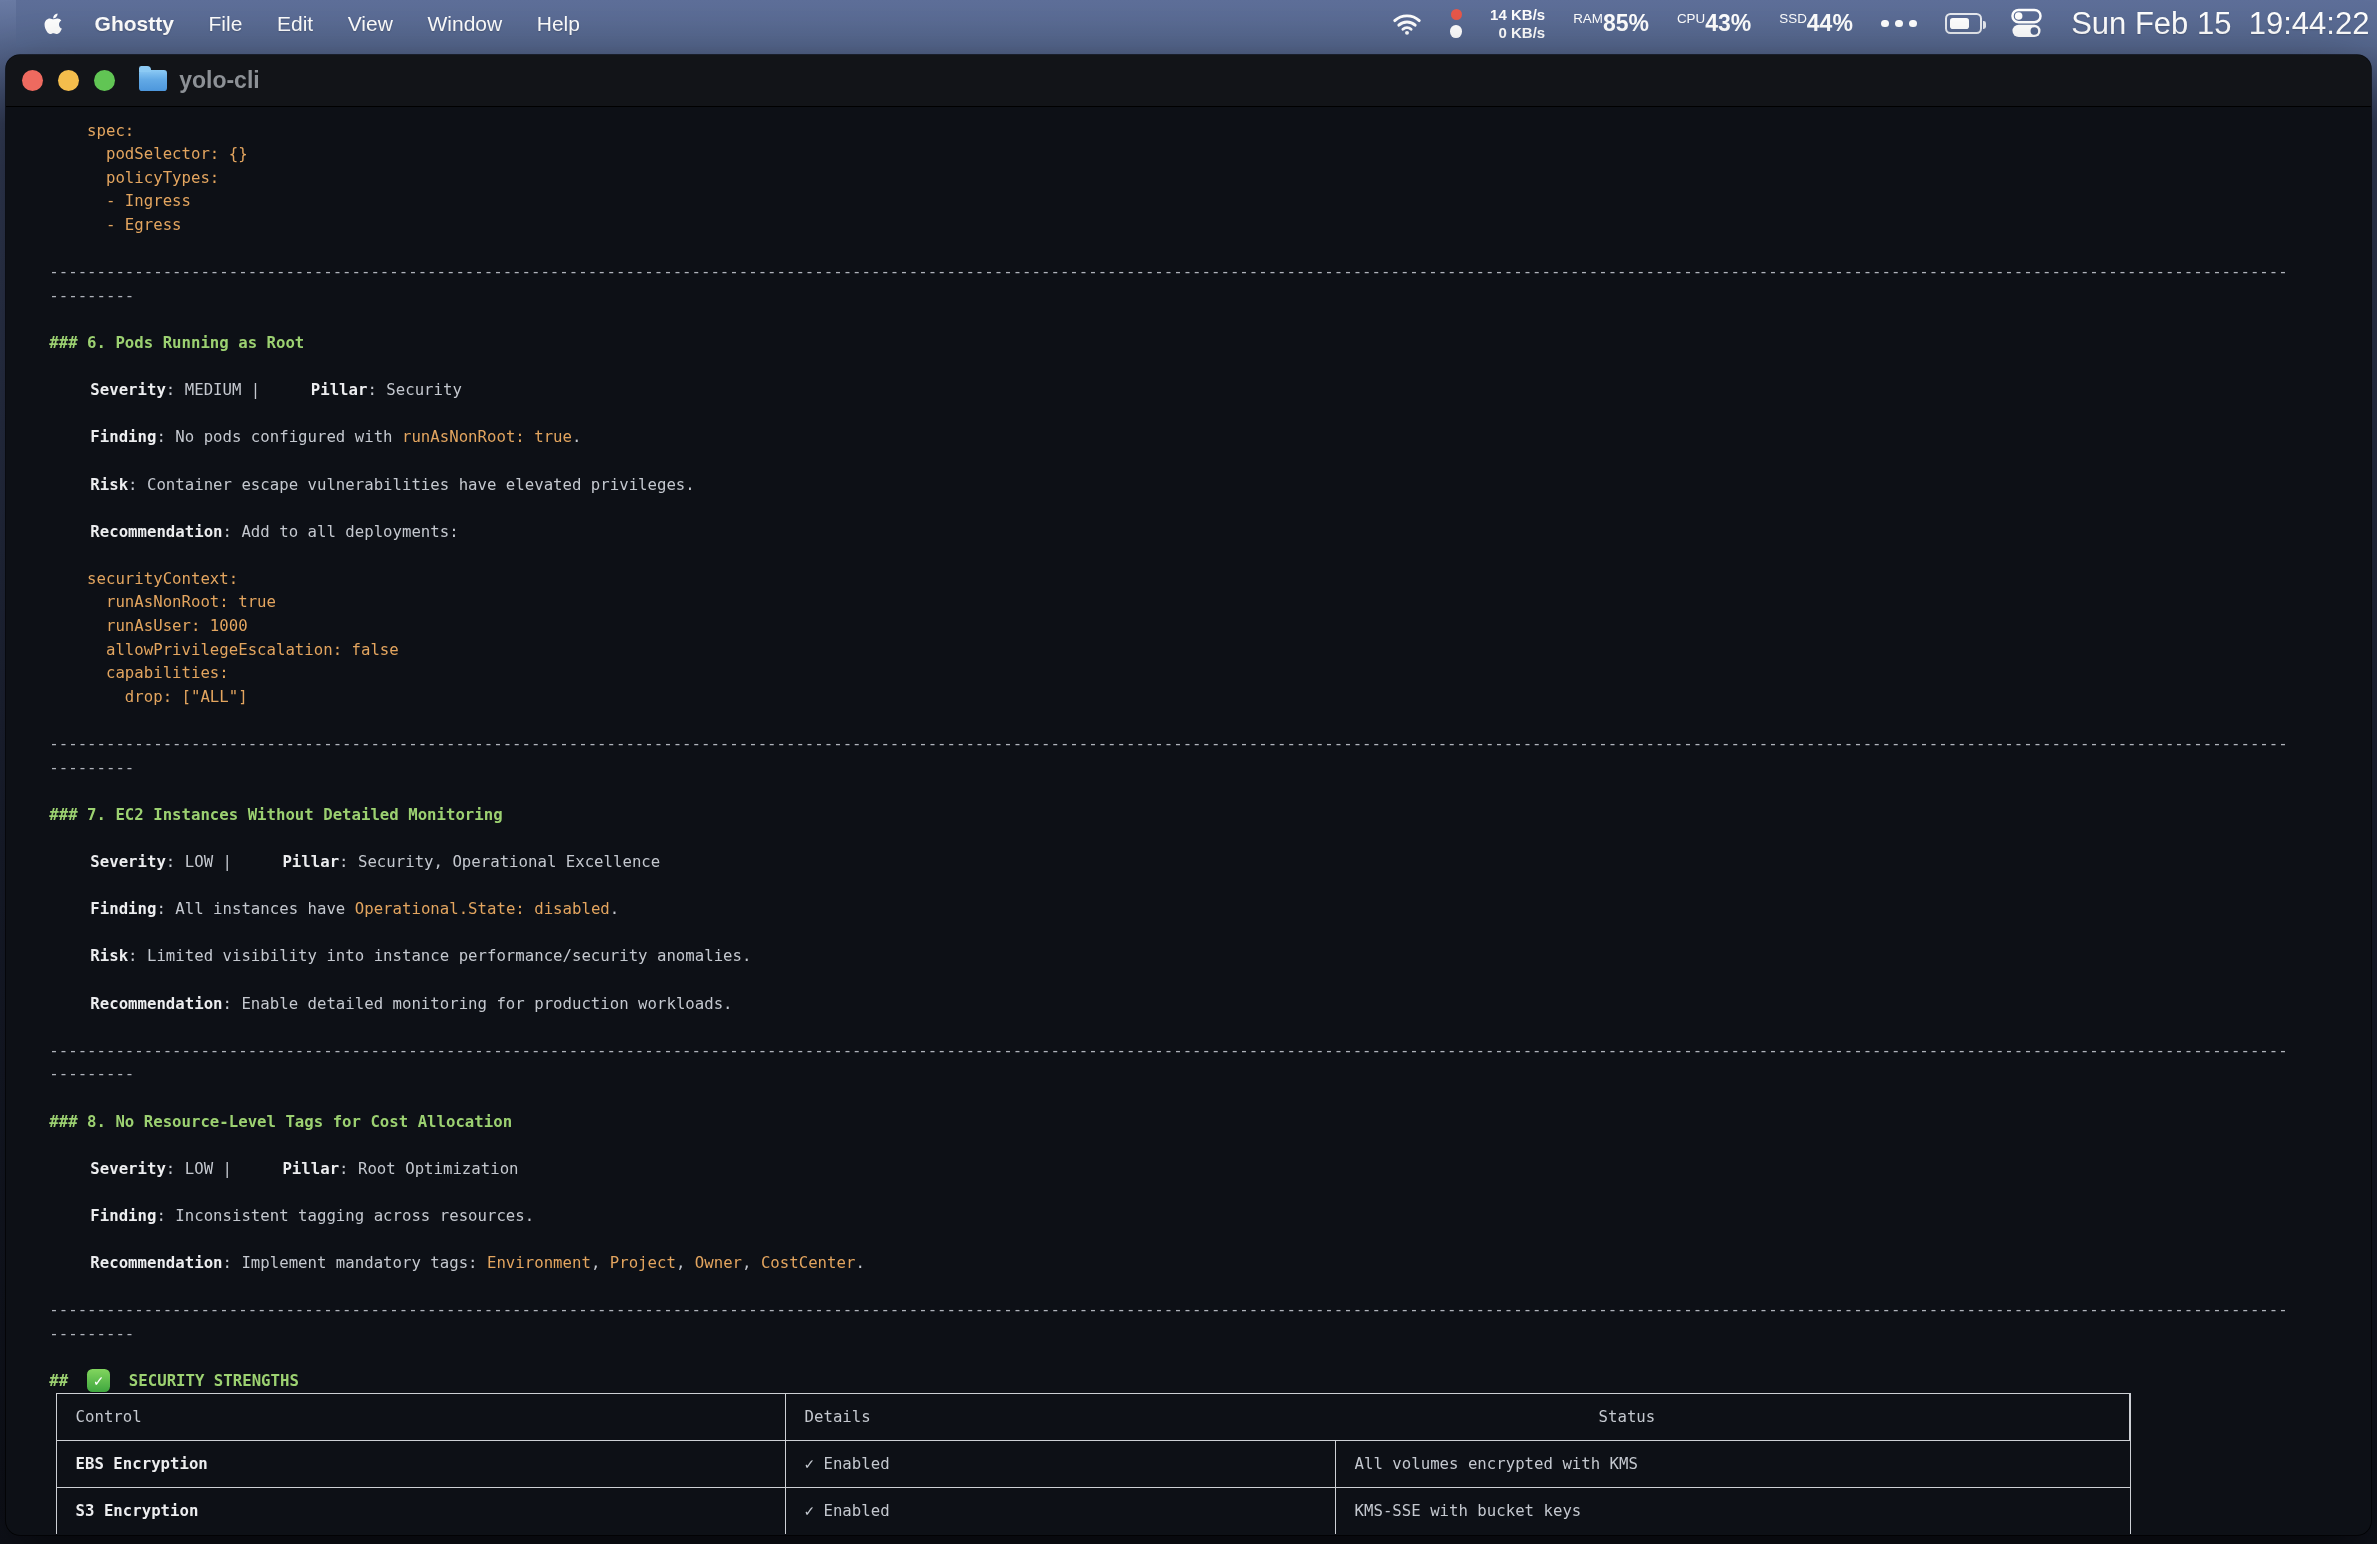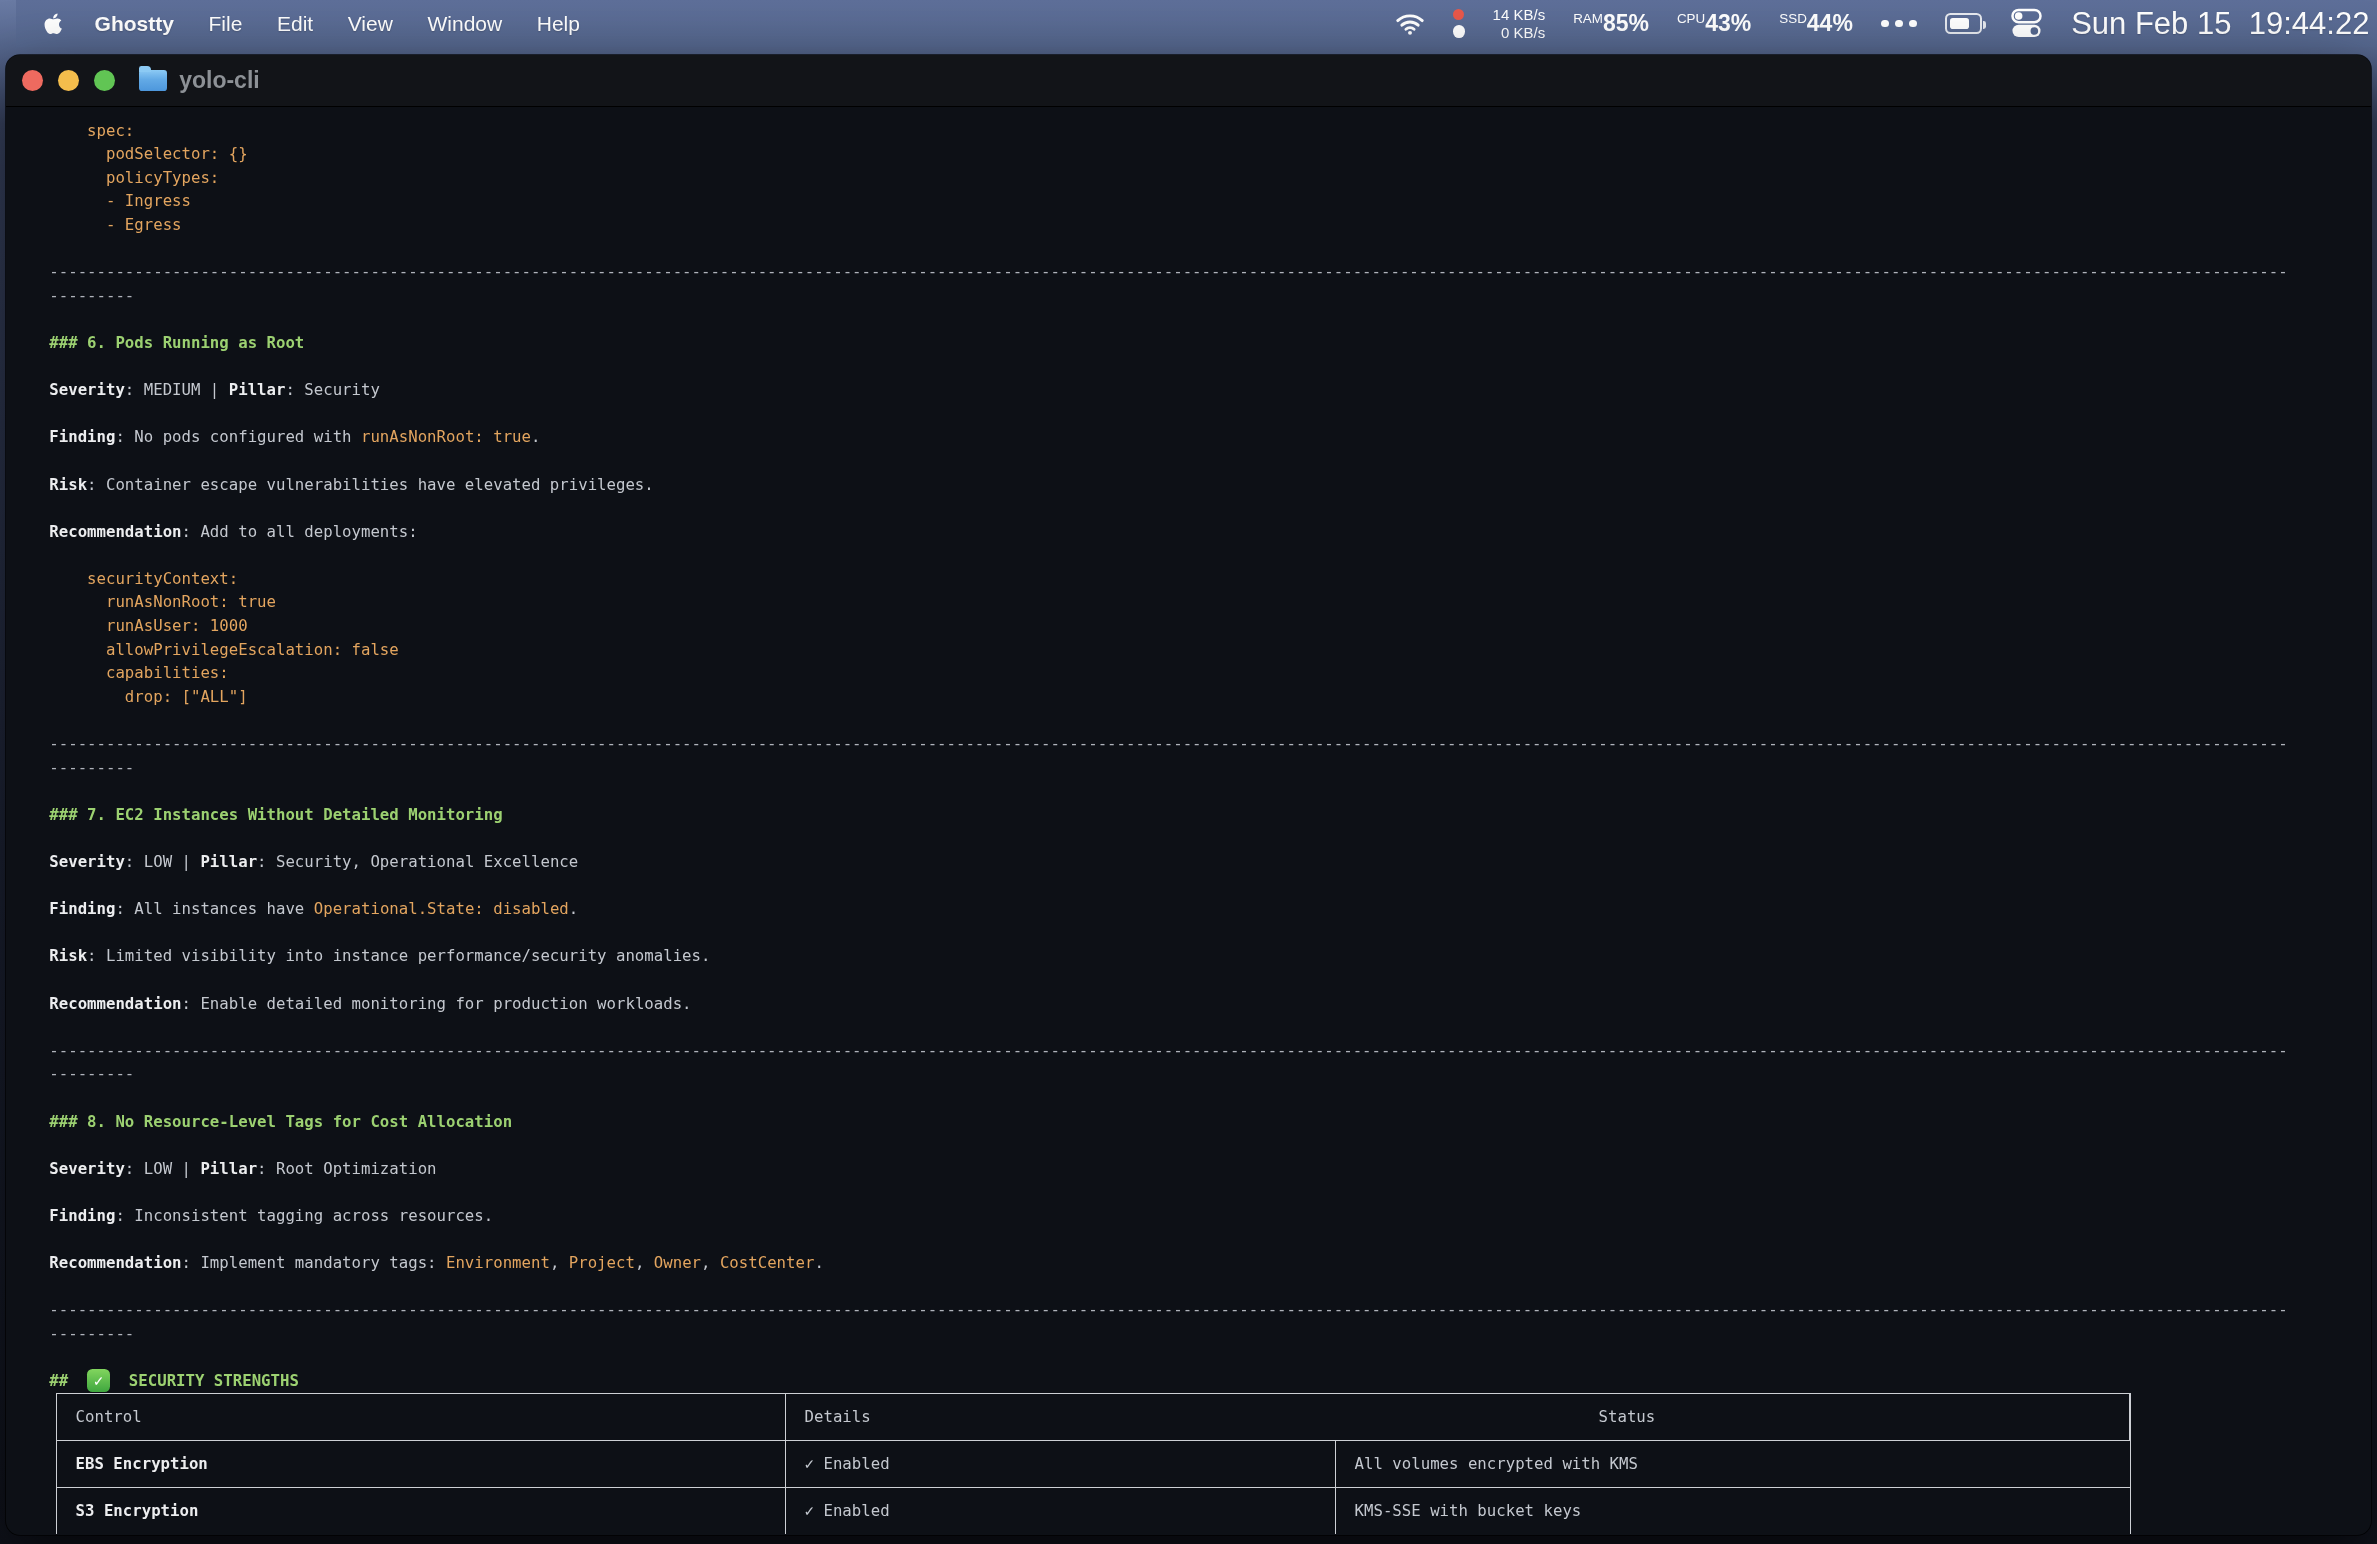--- a/index.html
+++ b/index.html
@@ -19,21 +19,21 @@
   }
   .menubar .apple{ width:23.6px; height:23.6px; margin:0 11px 0 6.3px; display:flex; align-items:center; }
   .menu-items{ display:flex; align-items:center; }
   .menu-item{ font-size:21px; font-weight:500; padding:0 17.3px; text-shadow:0 0.8px 1.6px rgba(0,0,0,.18); }
   .menu-item.app{ font-weight:700; }
   .status{ margin-left:auto; display:flex; align-items:center; gap:28px; }
   .wifi svg{ display:block; }
   .dot-ind{ display:flex; flex-direction:column; align-items:center; gap:5.5px; }
   .dot-ind .d1{ width:11px;height:11px;border-radius:50%;background:#e8584a; }
   .dot-ind .d2{ width:11.8px;height:12.6px;border-radius:50%;background:#fff; }
-  .net{ text-align:right; font-size:15px; line-height:18px; font-weight:400; }
+  .net{ text-align:right; font-size:15px; line-height:18px; font-weight:700; }
   .meter{ display:flex; align-items:flex-start; line-height:1; }
   .meter .lbl{ font-size:13.4px; margin-bottom:2.4px; font-weight:500; }
   .meter .val{ font-size:23px; font-weight:600; }
   .more-dots{ display:flex; gap:6.3px; }
   .more-dots i{ width:7.9px;height:7.9px;border-radius:50%;background:#fff; }
   .battery{ position:relative; width:37px; height:20.4px; border:2px solid rgba(255,255,255,.85); border-radius:5.5px; }
   .battery .fill{ position:absolute; left:2.4px; top:2.4px; bottom:2.4px; width:19px; background:#fff; border-radius:2.8px; }
   .battery::after{ content:''; position:absolute; right:-6.3px; top:5.5px; width:3.9px; height:7.9px; border-radius:0 2.4px 2.4px 0; background:rgba(255,255,255,.85); }
   .toggles svg{ display:block; }
   .clock{ font-size:31px; font-weight:500; display:flex; gap:17.3px; text-shadow:0 0.8px 1.6px rgba(0,0,0,.18); }
@@ -61,21 +61,21 @@
   .win-title{ margin-left:12.6px; font-size:23px; font-weight:700; color:#8d9196; }
 
   
   .term{
     position:absolute; top:62px; left:0; right:0; bottom:0;
     padding:1.6px 0 0 43px; overflow:hidden;
     font-family:"DejaVu Sans Mono", monospace; font-size:15.7px; line-height:23.6px;
   }
   .tline{ height:23.6px; white-space:pre; }
   .seg-body{ color:#c4c8cf; }
-  .seg-label{ color:#ecedef; font-weight:700; }
+  .seg-label{ color:#ecedef; font-weight:700;margin-left:41px; }
   .seg-code{ color:#e3a55f; }
   .seg-green{ color:#9cd171; font-weight:700; }
   .seg-sep{ color:#afb3bb; }
   .seg-emoji{
     display:inline-block; width:23px; height:23px; border-radius:5.5px; margin:0 9.4px;
     background:linear-gradient(180deg,#82d55e,#3fa73f);
     color:#fff; font-size:15.7px; font-weight:900; line-height:23px; text-align:center;
     vertical-align:top;
   }
 

